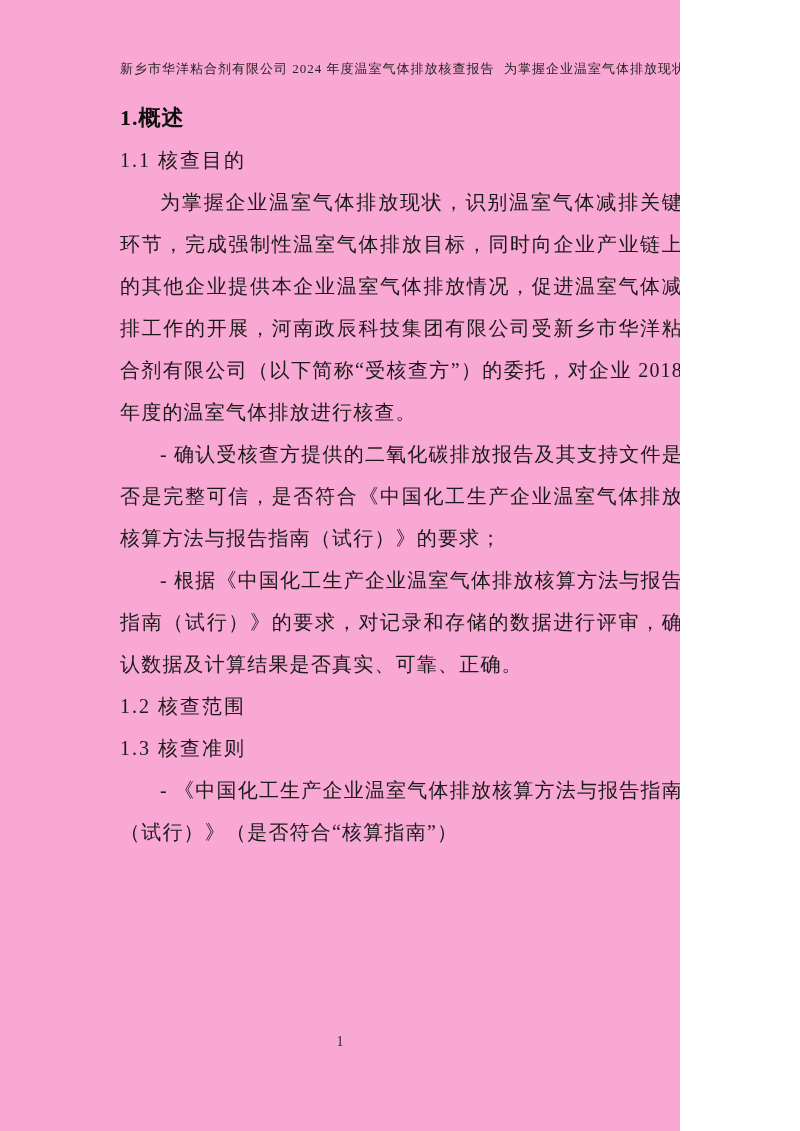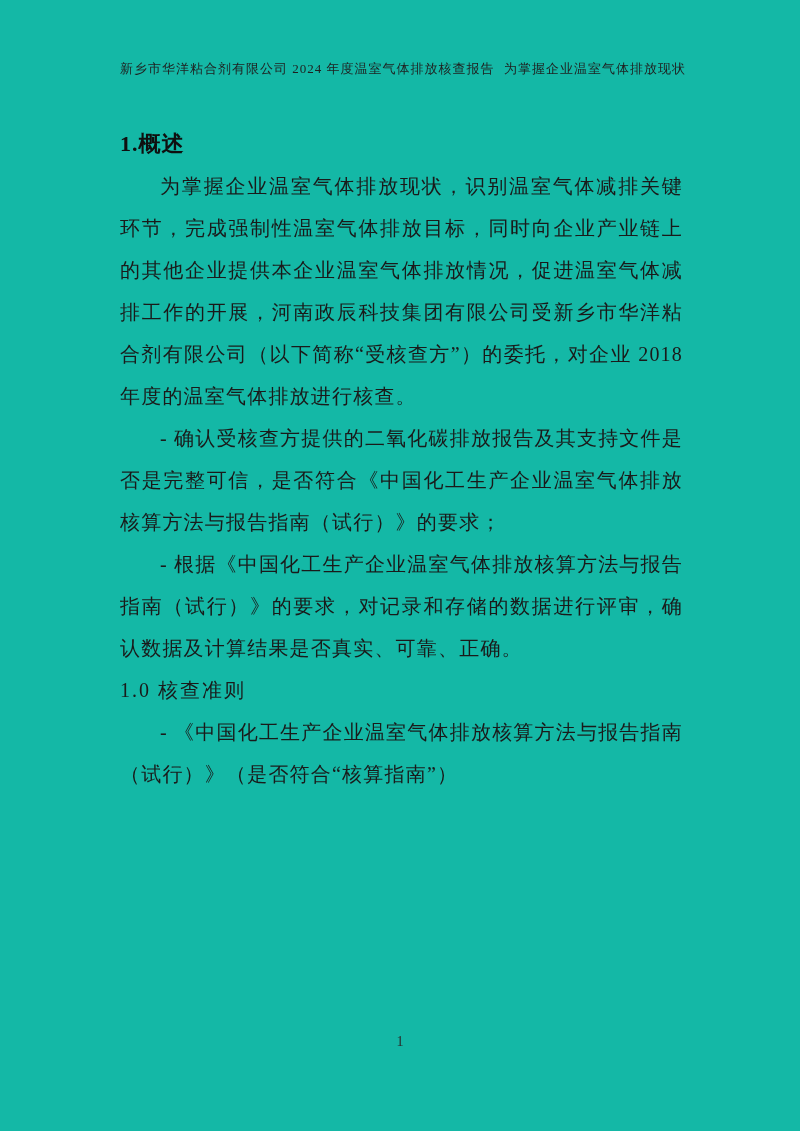--- a/index.html
+++ b/index.html
@@ -2,23 +2,23 @@
 <html><head>
 <meta charset="utf-8">
 <style>
   html, body {
     margin: 0;
     padding: 0;
     background: #ffffff;
   }
   .page {
     position: relative;
-    width: 800px;
+    width: 680px;
     height: 1131px;
-    background: #14b8a6;
+    background: #f9a8d4;
     color: #1a1a1a;
     font-family: "Liberation Serif", "DejaVu Serif", serif;
     overflow: hidden;
   }
   .running-header {
     position: absolute;
     left: 120px;
     top: 60px;
     width: 566px;
     display: flex;
@@ -30,21 +30,20 @@
     white-space: nowrap;
   }
   .content {
     position: absolute;
     left: 120px;
     top: 97px;
     width: 563px;
     font-size: 20px;
     line-height: 42px;
     text-align: justify;
-    margin-top: 26px;
   }
   .content h1, .content h2, .content p {
     margin: 0;
     padding: 0;
   }
   .h1 {
     font-size: 22px;
     font-weight: 700;
     letter-spacing: 1px;
     line-height: 42px;
@@ -79,24 +78,26 @@
 
 <div class="page">
 
   <div class="running-header">
     <span>新乡市华洋粘合剂有限公司 2024 年度温室气体排放核查报告</span>
     <span>为掌握企业温室气体排放现状</span>
   </div>
 
   <div class="content">
     <h1 class="h1">1.概述</h1>
+    <h2 class="h2">1.1 核查目的</h2>
     <p class="para">为掌握企业温室气体排放现状，识别温室气体减排关键环节，完成强制性温室气体排放目标，同时向企业产业链上的其他企业提供本企业温室气体排放情况，促进温室气体减排工作的开展，河南政辰科技集团有限公司受新乡市华洋粘合剂有限公司（以下简称“受核查方”）的委托，对企业 2018 年度的温室气体排放进行核查。</p>
     <p class="para">- 确认受核查方提供的二氧化碳排放报告及其支持文件是否是完整可信，是否符合《中国化工生产企业温室气体排放核算方法与报告指南（试行）》的要求；</p>
     <p class="para">- 根据《中国化工生产企业温室气体排放核算方法与报告指南（试行）》的要求，对记录和存储的数据进行评审，确认数据及计算结果是否真实、可靠、正确。</p>
-    <h2 class="h2">1.0 核查准则</h2>
+    <h2 class="h2">1.2 核查范围</h2>
+    <h2 class="h2">1.3 核查准则</h2>
     <p class="para">- 《中国化工生产企业温室气体排放核算方法与报告指南（试行）》（是否符合“核算指南”）</p>
   </div>
 
   <div class="page-footer">
     <span>1</span>
   </div>
 
 </div>
 
 </body></html>

